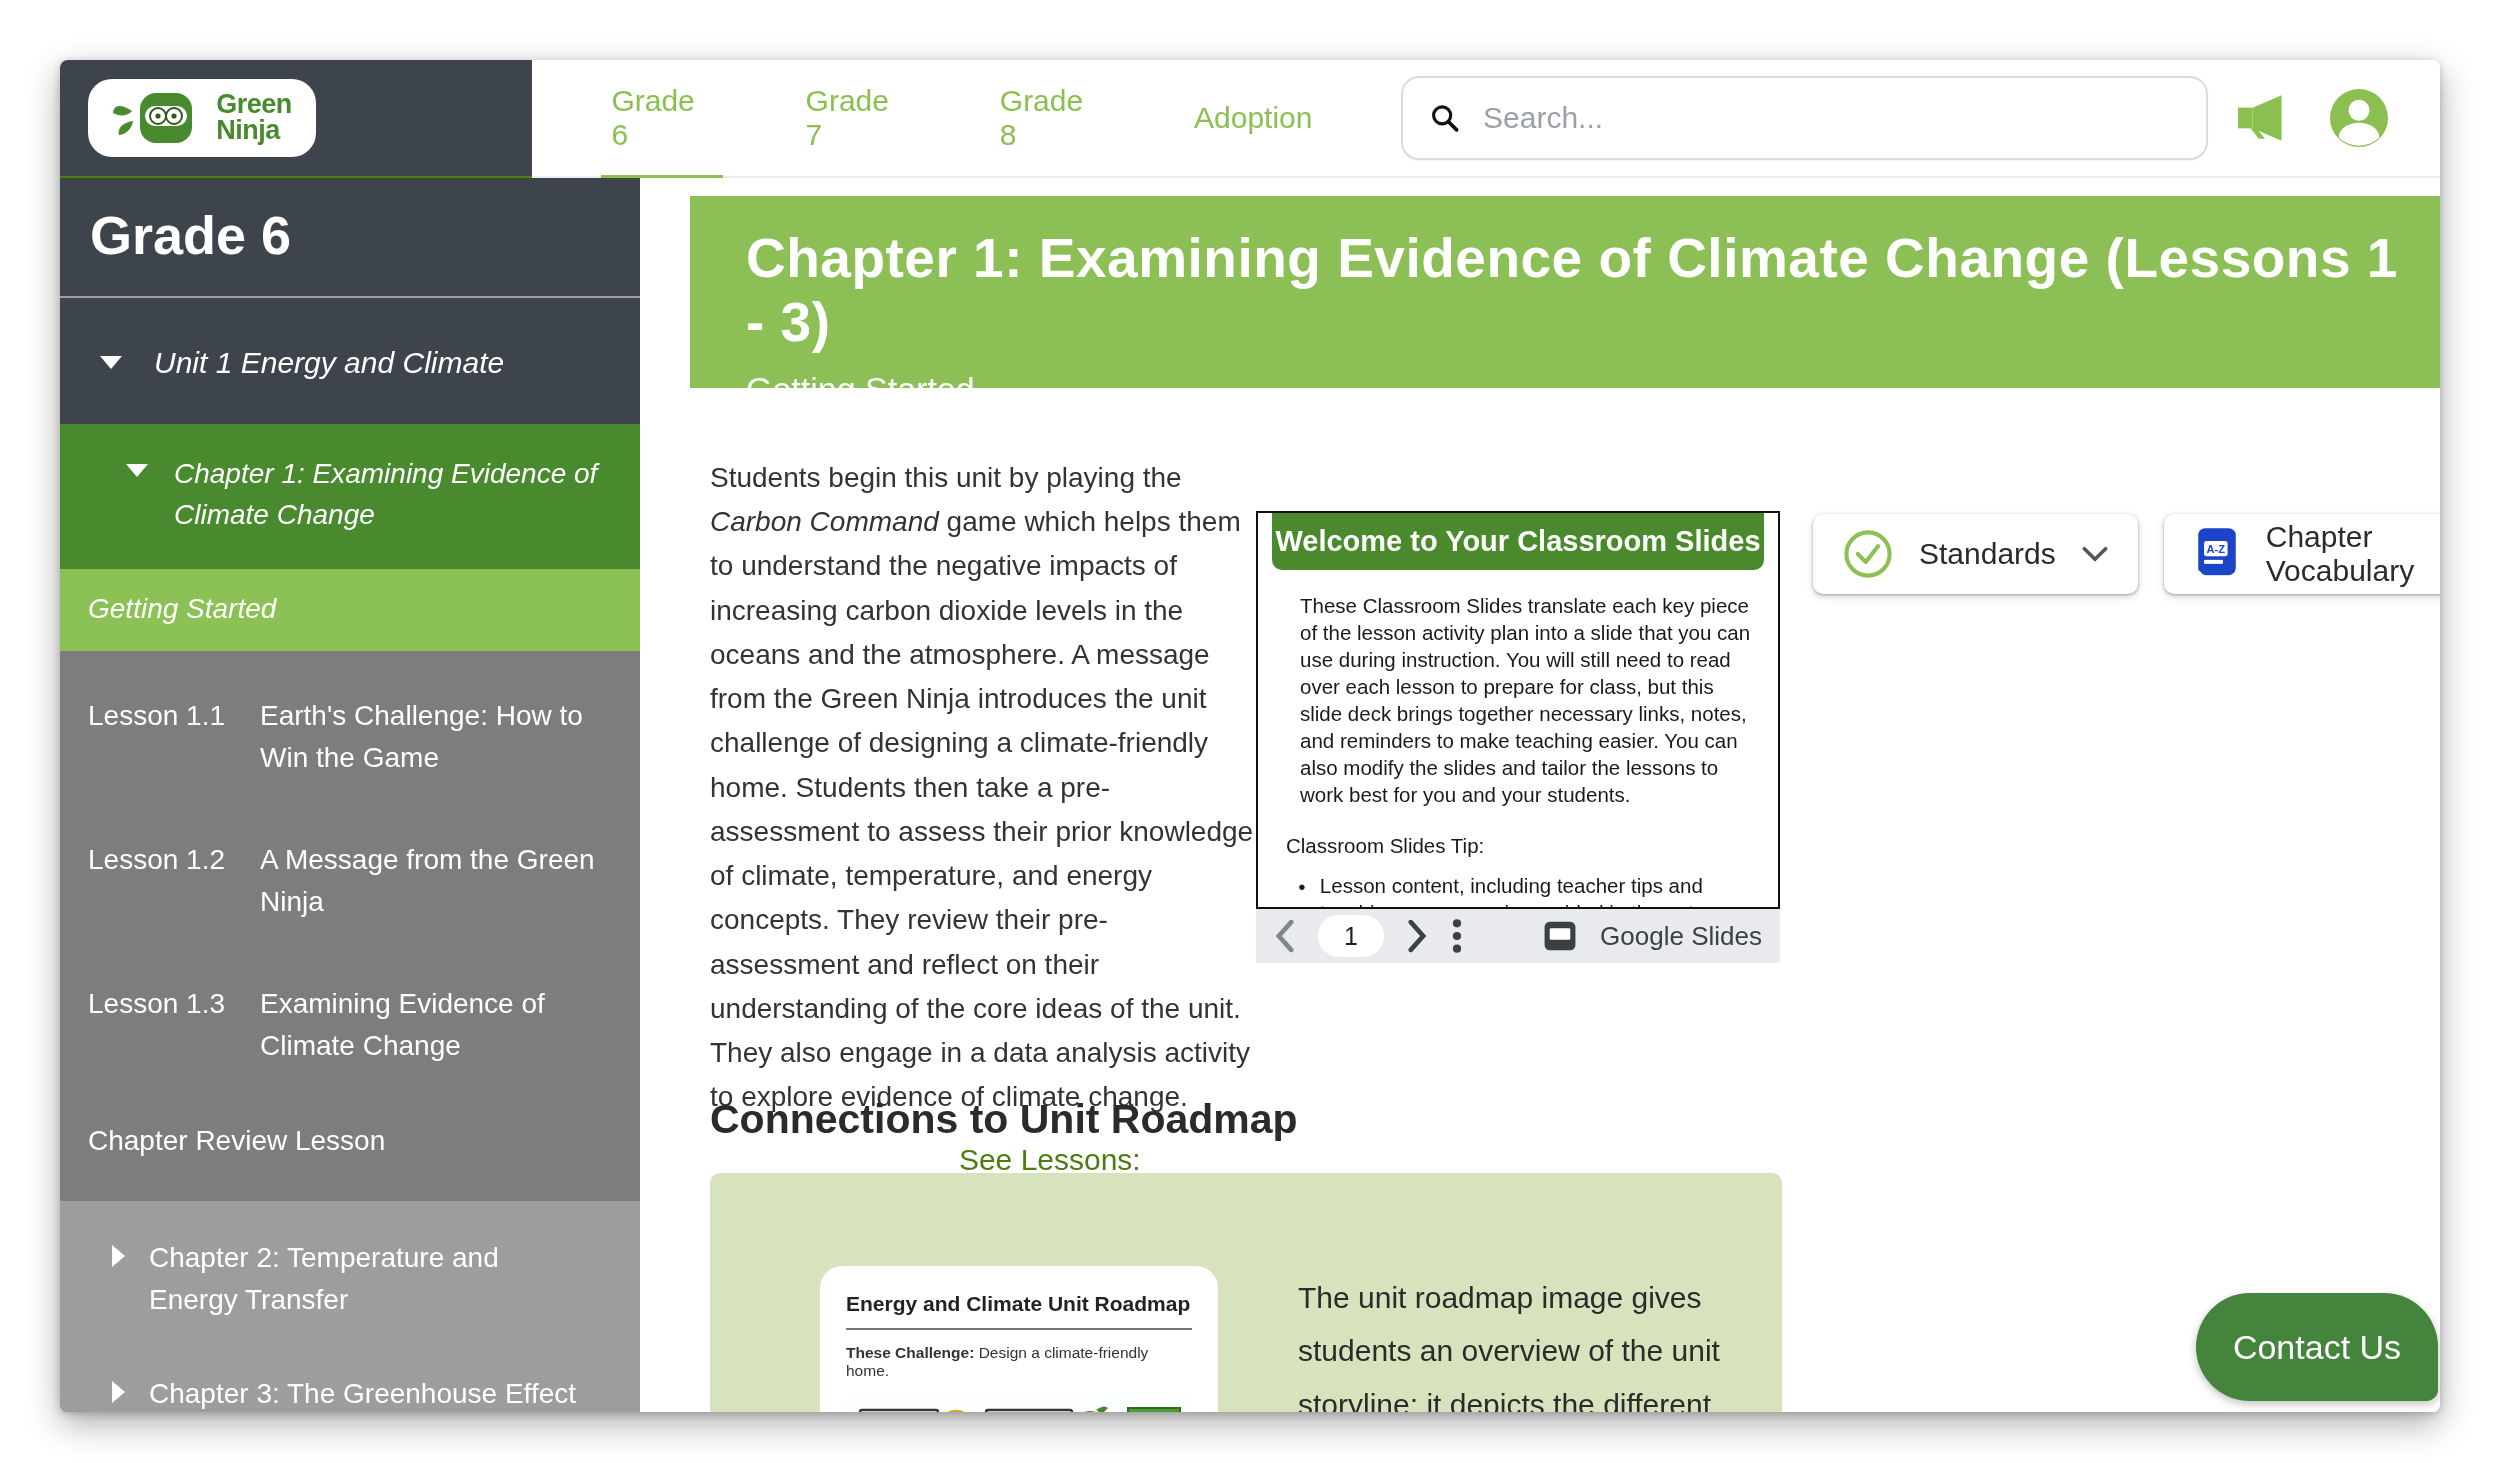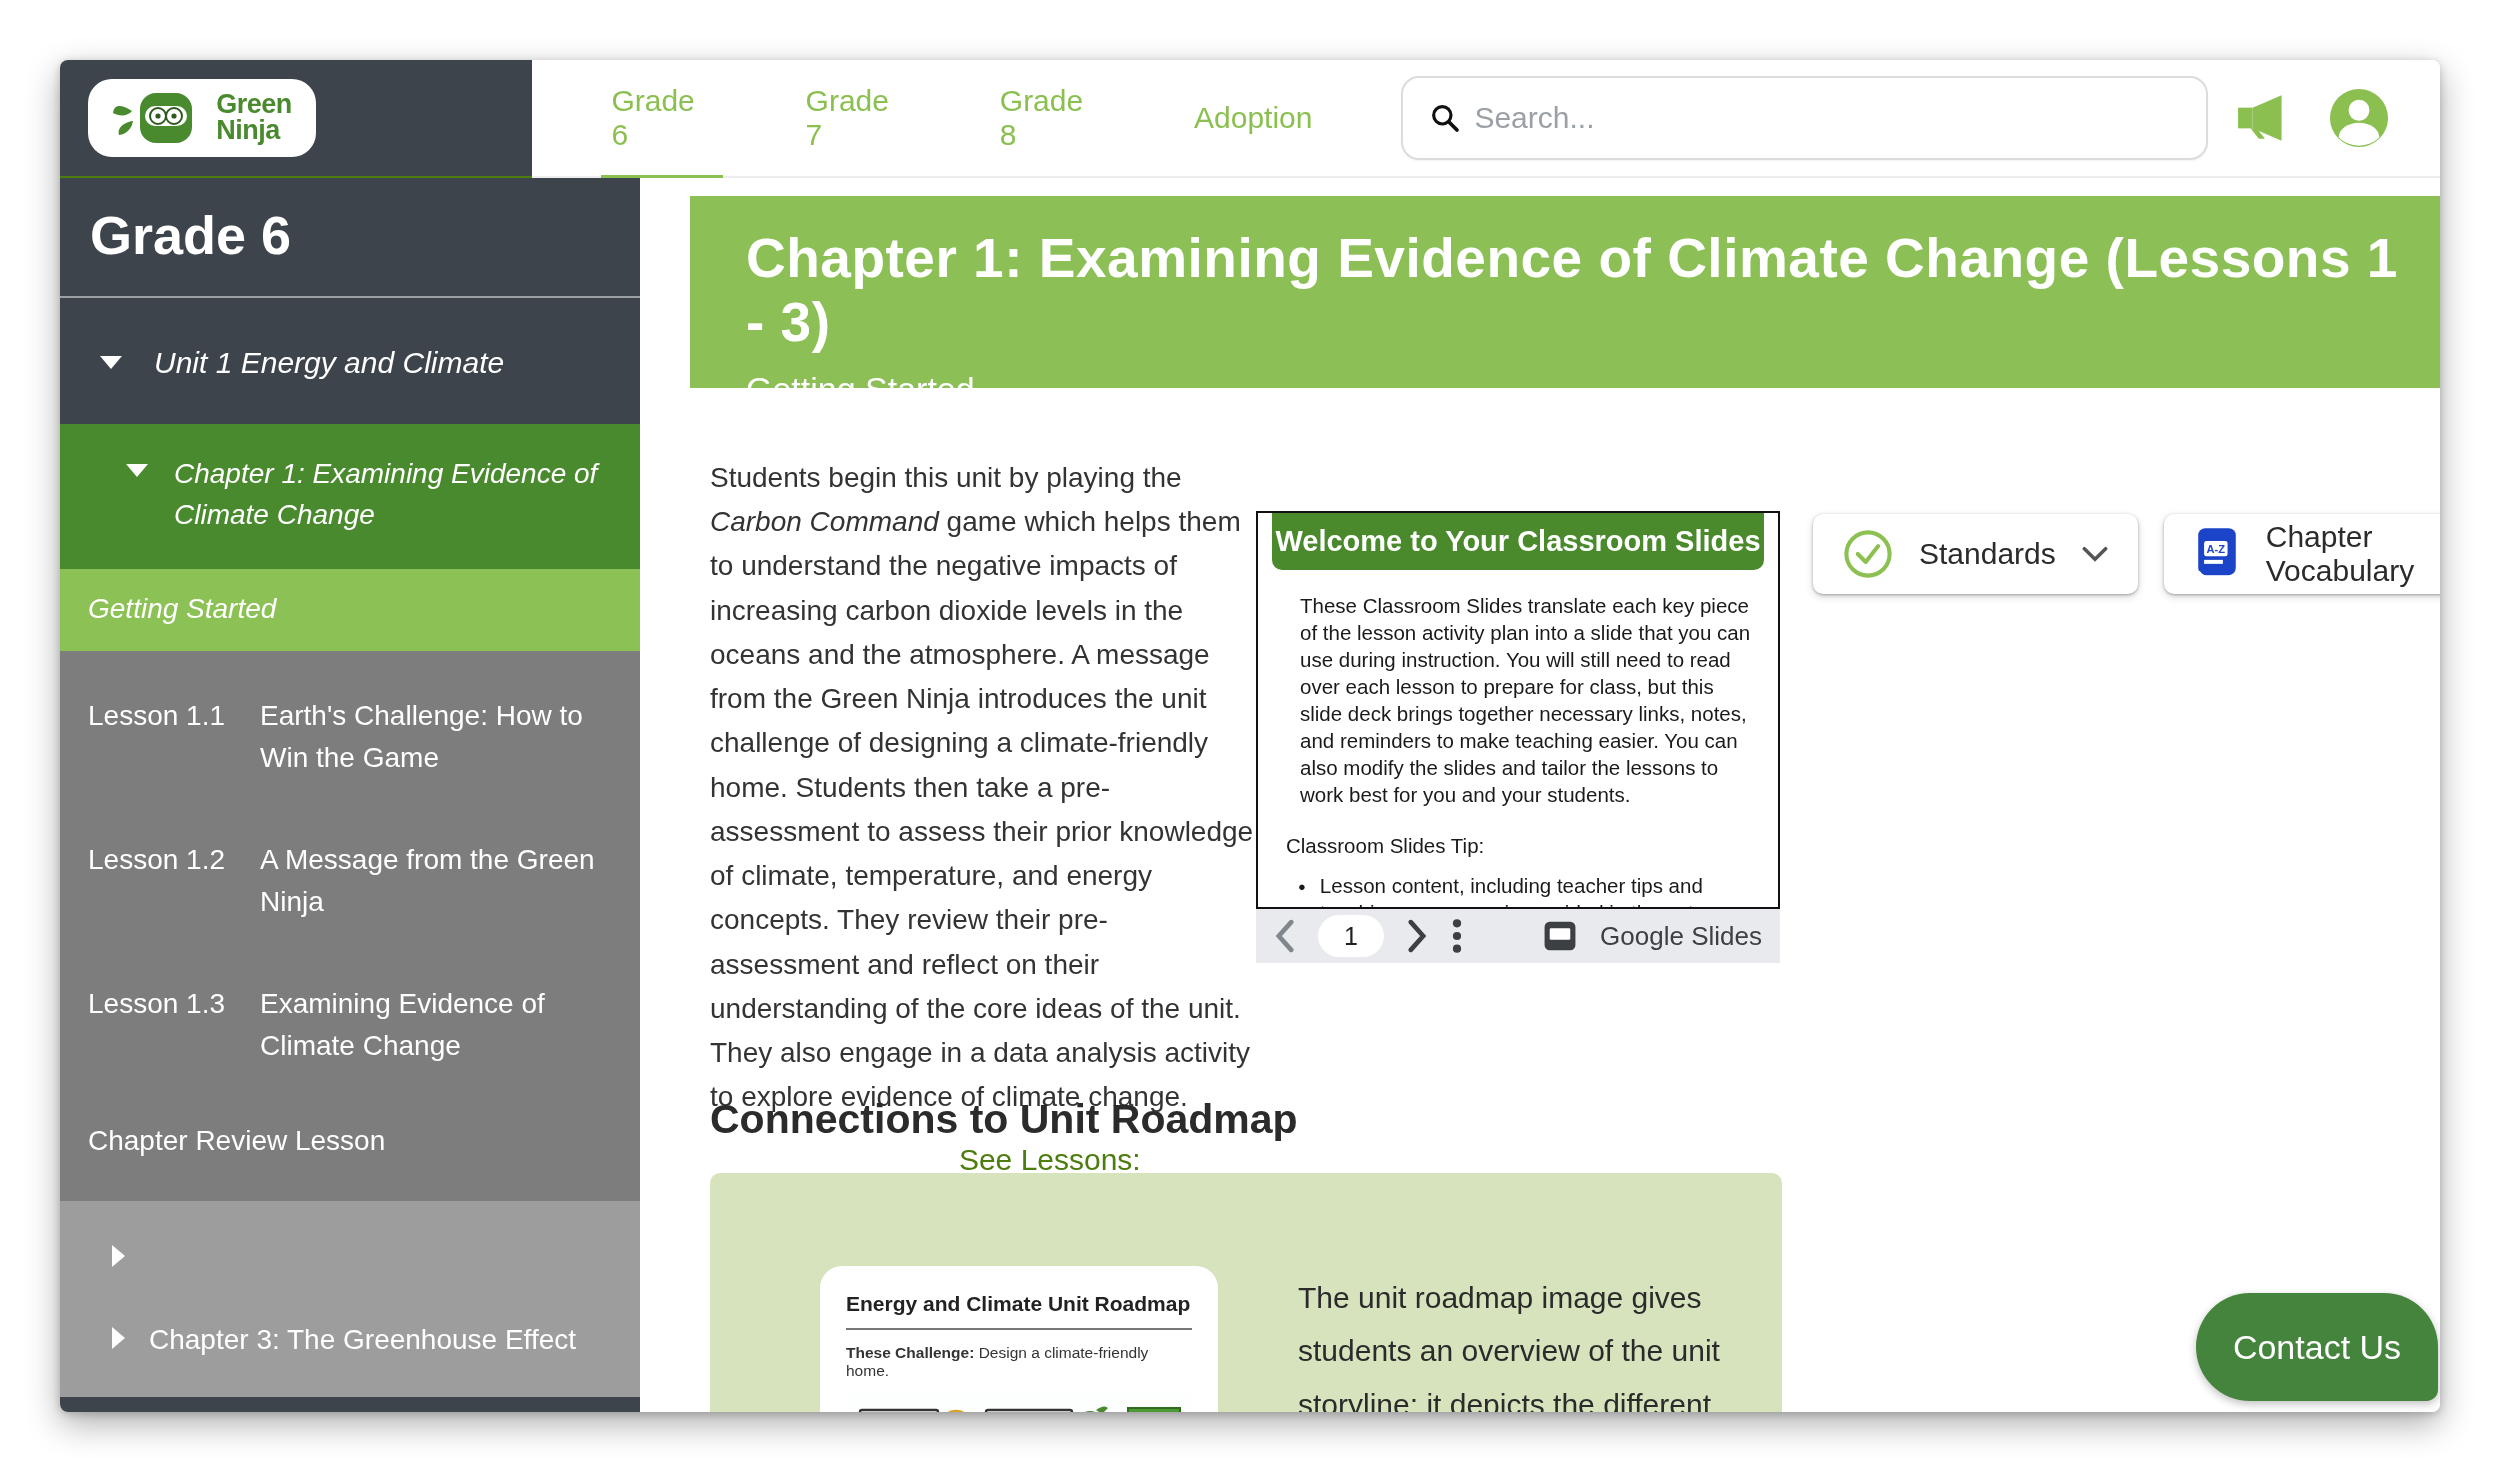--- a/index.html
+++ b/index.html
@@ -19,21 +19,21 @@
   .nav { flex:1; background:#ffffff; border-bottom:2px solid #ededed; display:flex;
          align-items:center; padding:0 40px 0 75px; position:relative; }
   .tab { font-size:30px; color:#8bc051; margin-right:85px; cursor:pointer; position:relative;
          padding:38px 4px; }
   .tab.active .tab-underline { position:absolute; left:-6px; right:-6px; bottom:6px; height:9px;
          background:#8bc051; }
   .searchbox { margin-left:auto; margin-right:28px; width:860px; height:84px;
                border:2px solid #dcdcdc; border-radius:18px; background:#fff;
                display:flex; align-items:center; padding:0 26px; box-shadow:0 1px 2px rgba(0,0,0,.05); }
   .searchbox input { border:none; outline:none; font-size:30px; color:#444; width:100%;
-                     margin-left:13px; font-family:"Liberation Sans", sans-serif; }
+                     margin-left:22px; font-family:"Liberation Sans", sans-serif; }
   .searchbox input::placeholder { color:#9aa0a6; }
   .topicons { display:flex; align-items:center; gap:34px; padding-right:10px; }
 
   
   .sidebar { position:absolute; left:0; top:118px; width:580px; height:1234px;
              background:#3d444b; color:#fff; overflow:hidden; }
   .grade-title { font-size:54px; font-weight:700; padding:26px 30px 30px 30px;
                  border-bottom:2px solid #9aa0a4; }
   .side-row { display:flex; align-items:flex-start; cursor:pointer;font-style:italic; }
   .unit-row { padding:48px 24px 44px 40px; gap:32px; font-size:30px; }
@@ -201,20 +201,21 @@
       <div class="lesson-row">
         <div class="lesson-code">Lesson 1.3</div>
         <div class="lesson-title" style="max-width:340px">Examining Evidence of Climate Change</div>
       </div>
       <div class="review-row">Chapter Review Lesson</div>
     </div>
 
     <div class="chapters">
       <div class="chapter-row">
         <div class="caret-right"></div>
+        <div style="max-width:420px">Chapter 2: Temperature and Energy Transfer</div>
       </div>
       <div class="chapter-row">
         <div class="caret-right"></div>
         <div>Chapter 3: The Greenhouse Effect</div>
       </div>
 
     </div>
   </div>
 
   <div class="main">

